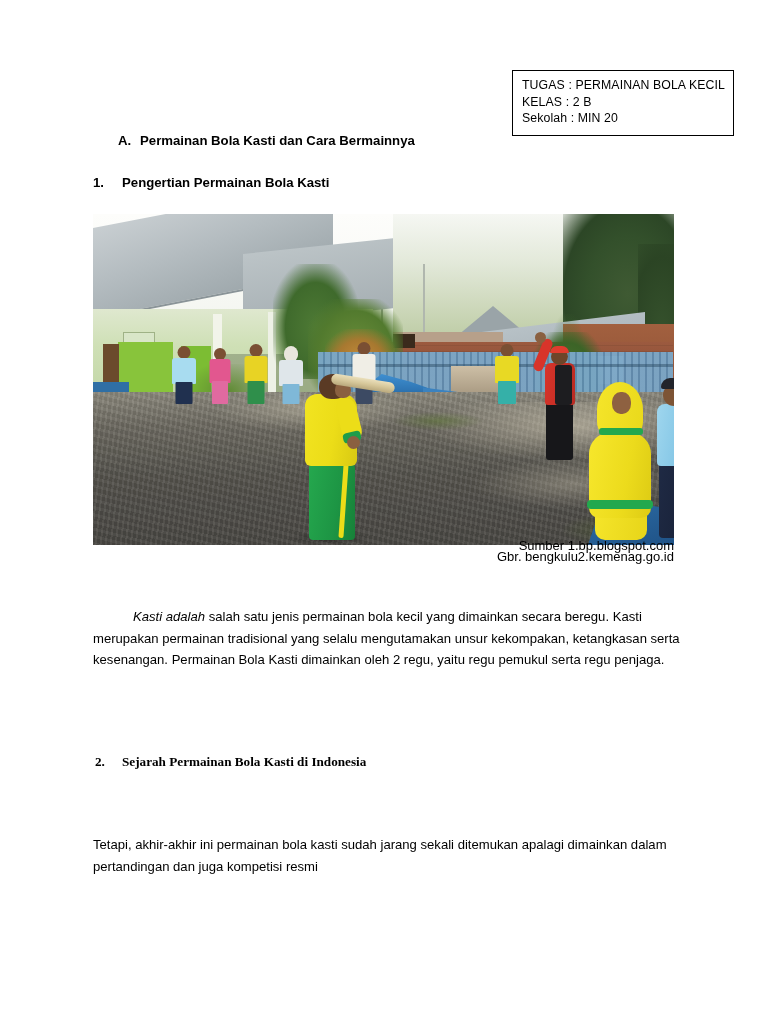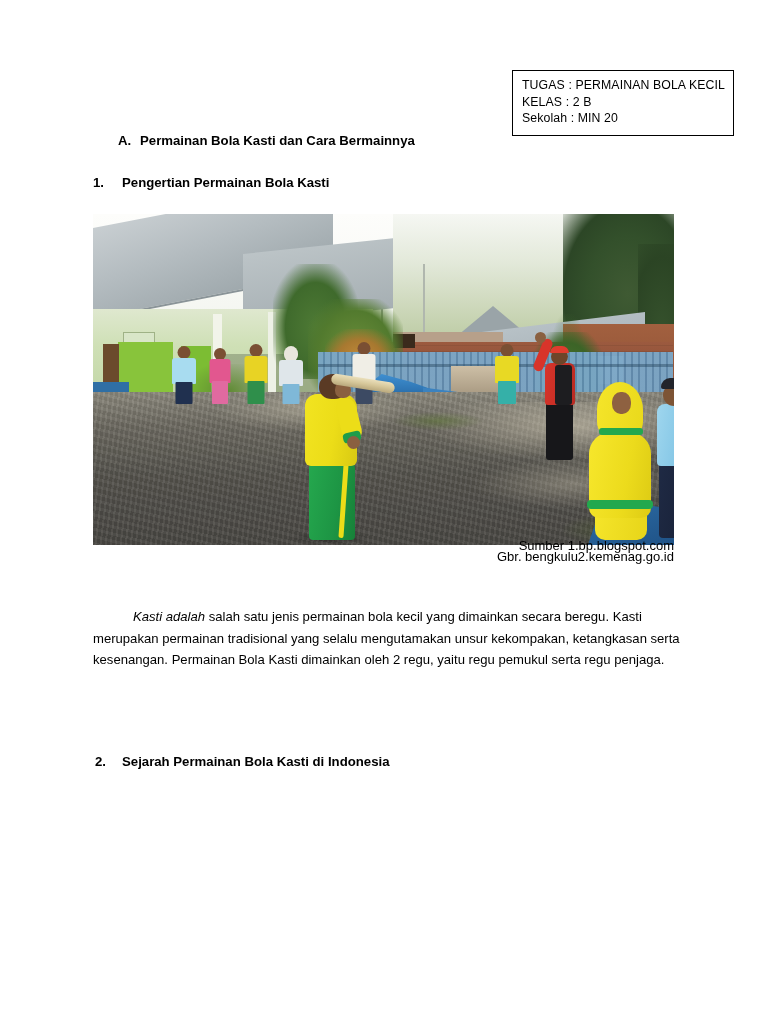--- a/index.html
+++ b/index.html
@@ -73,20 +73,21 @@
     font-weight: bold;
   }
   .head-1 .mark { display: inline-block; width: 29px; }
 
   .head-2 {
     position: absolute;
     left: 95px;
     top: 754px;
     font-size: 13.2px;
     font-weight: bold;
+    font-family: Liberation Serif, serif;
   }
   .head-2 .mark { display: inline-block; width: 27px; }
 
   
   .photo {
     position: absolute;
     left: 93px;
     top: 214px;
     width: 581px;
     height: 331px;
@@ -646,14 +647,15 @@
   <div class="para p1">
     <span class="ind"></span><i>Kasti adalah</i><span> salah satu jenis permainan bola kecil yang dimainkan secara beregu. Kasti merupakan permainan tradisional yang selalu mengutamakan unsur kekompakan, ketangkasan serta kesenangan. Permainan Bola Kasti dimainkan oleh 2 regu, yaitu regu pemukul serta regu penjaga.</span>
   </div>
 
 
   <div class="head-2">
     <span class="mark">2.</span><span>Sejarah Permainan Bola Kasti di Indonesia</span>
   </div>
 
 
+  <div class="para p4">Tetapi, akhir-akhir ini permainan bola kasti sudah jarang sekali ditemukan apalagi dimainkan dalam pertandingan dan juga kompetisi resmi</div>
 
 </div>
 
 </body></html>

